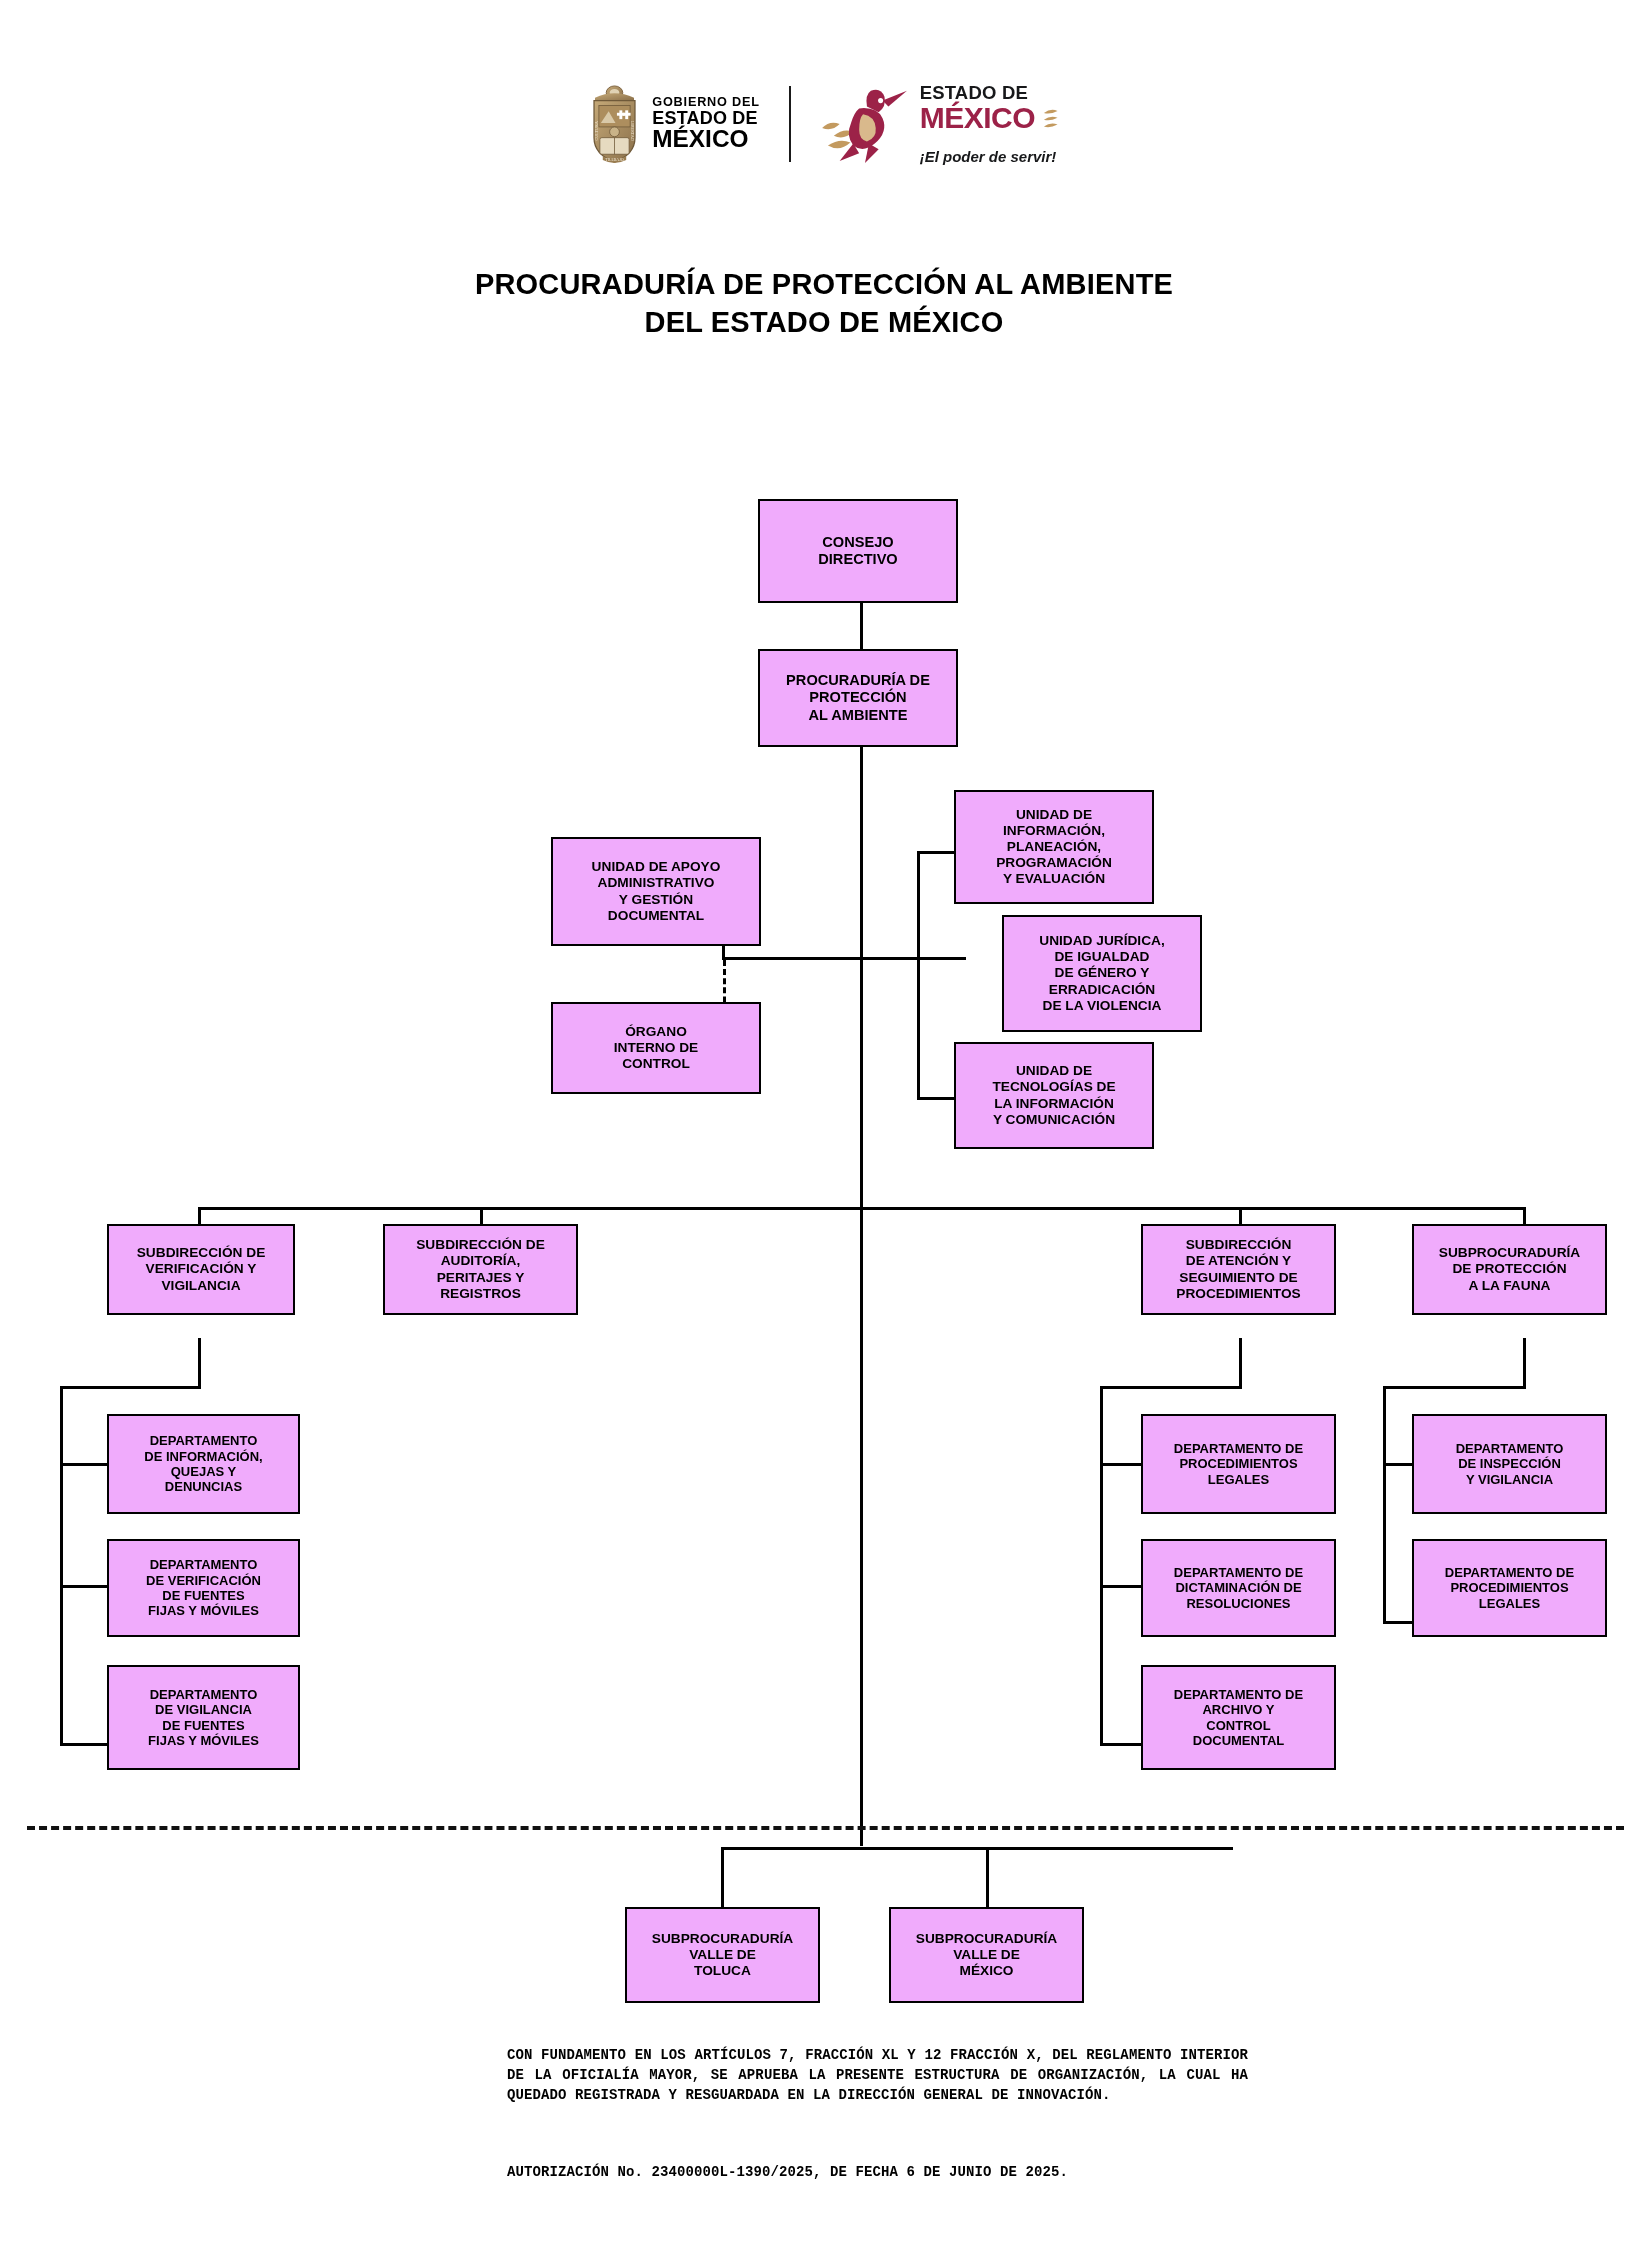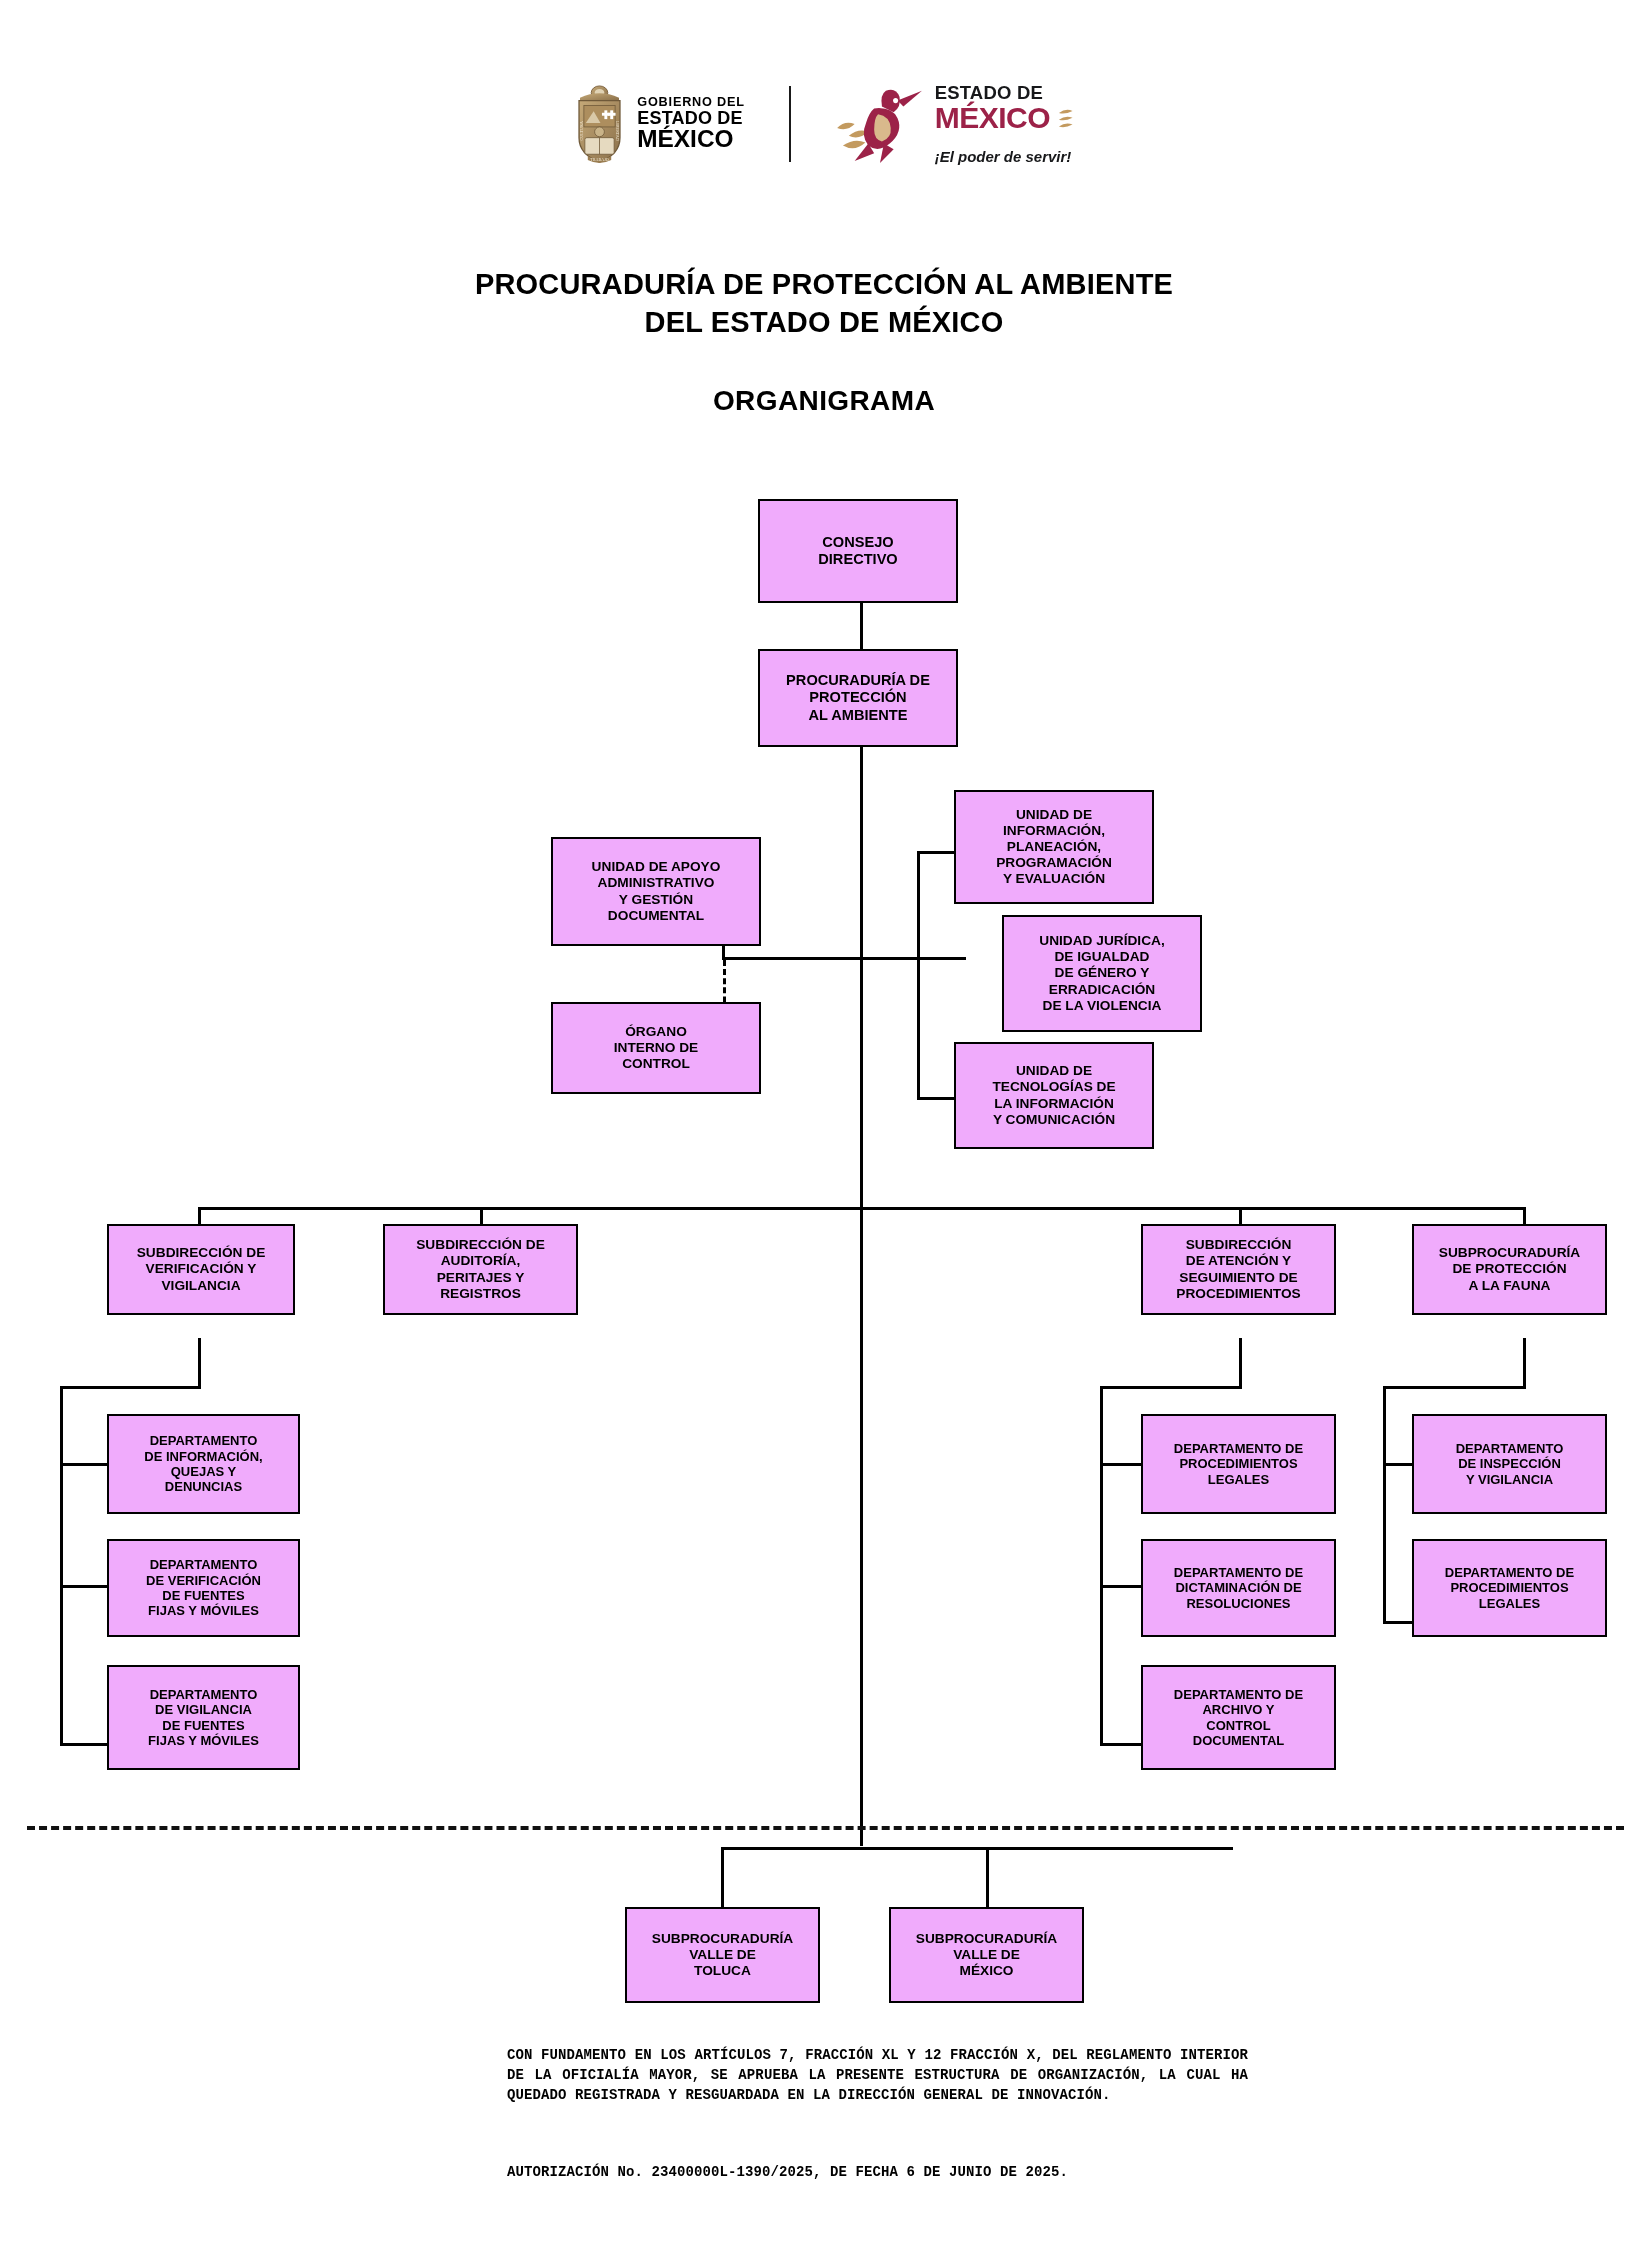--- a/index.html
+++ b/index.html
@@ -18,21 +18,21 @@
     overflow:hidden;
   }
 
   
   .header-logos{
     position:absolute;
     top:84px; left:0; right:0;
     display:flex;
     justify-content:center;
     align-items:center;
-    gap:15px;
+    gap:0px;
   }
   .logo-left{
     display:flex;
     align-items:center;
     gap:12.7px;
     padding-right:29px;
   }
   .shield{
     width:51px;height:80px;
     position:relative;
@@ -201,21 +201,20 @@
         <div class="e3">¡El poder de servir!</div>
       </div>
     </div>
 
   </div>
 
   <div class="doc-title">
     <div>PROCURADURÍA DE PROTECCIÓN AL AMBIENTE</div>
     <div>DEL ESTADO DE MÉXICO</div>
   </div>
-  <div class="organigrama">ORGANIGRAMA</div>
 
   <div id="chart">
 
     <div class="line vline" style="left:860px;top:602px;width:2.9px;height:49px;"></div>
 
     <div class="line vline" style="left:860px;top:746px;width:2.9px;height:1100px;"></div>
 
     <div class="line hline" style="left:722px;top:957px;width:244px;height:2.9px;"></div>
 
     <div class="line vline" style="left:722px;top:868px;width:2.9px;height:92px;"></div>

